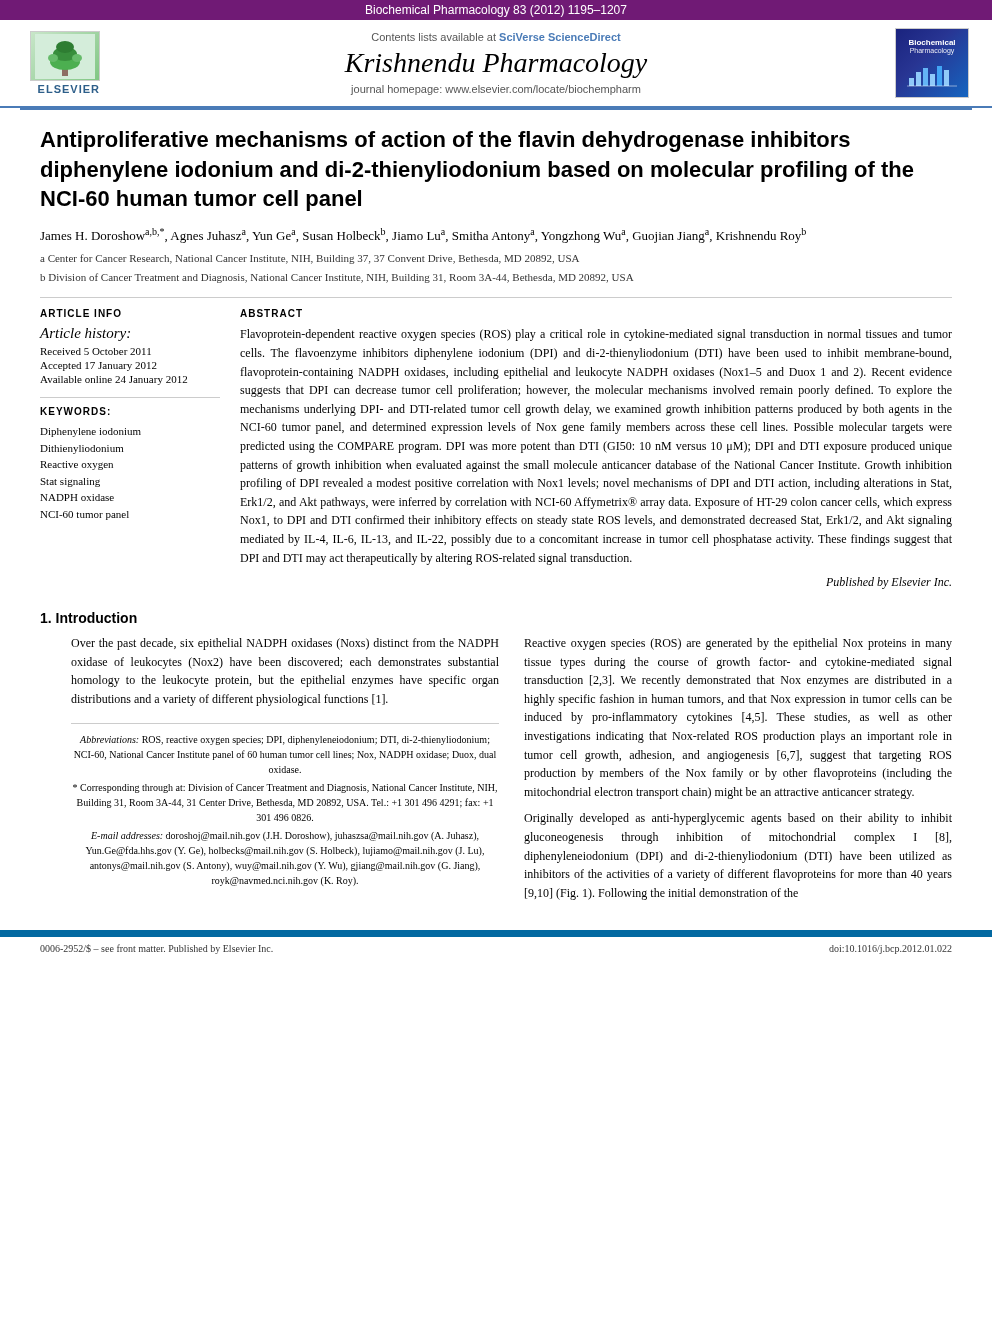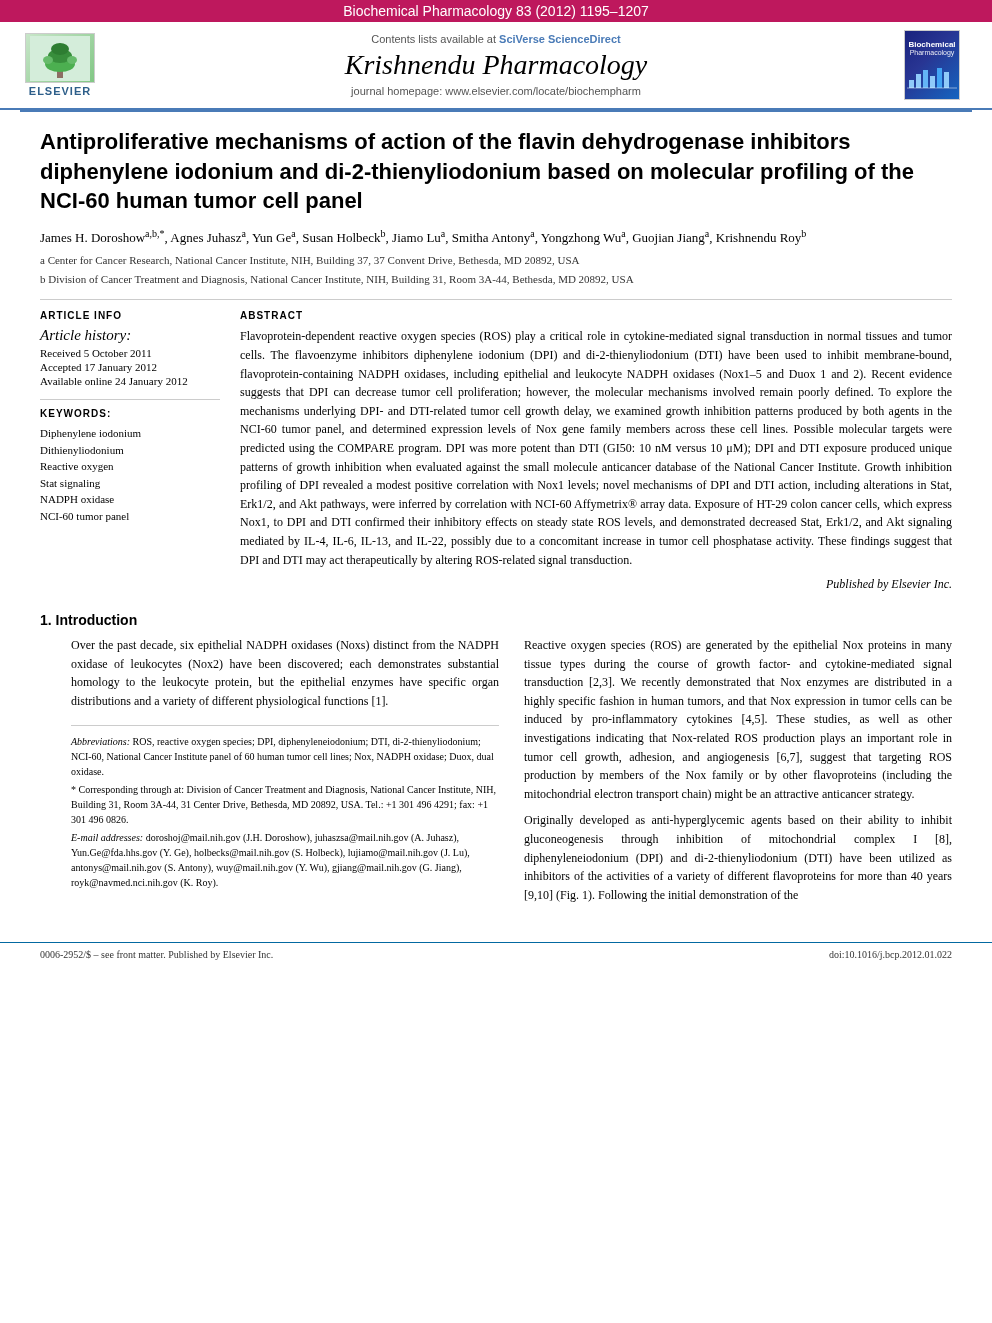--- a/index.html
+++ b/index.html
@@ -6,40 +6,40 @@
     body {
       font-family: "Times New Roman", Times, serif;
       font-size: 13px;
       background: #fff;
       color: #000;
       width: 992px;
       min-height: 1323px;
     }
 
     .top-bar {
-      background: #be185d;
+      background: #701a75;
       color: #fff;
       text-align: center;
-      font-size: 14px;
+      font-size: 12px;
       padding: 3px 0;
       font-family: Arial, sans-serif;
     }
 
     .journal-header {
       display: flex;
       align-items: center;
       padding: 8px 20px;
       border-bottom: 2px solid #4a7bb7;
       gap: 10px;
     }
 
     .elsevier-logo {
       display: flex;
       flex-direction: column;
-      align-items: center;
+      align-items: flex-end;
       min-width: 80px;
     }
 
     .elsevier-logo .logo-img {
       width: 70px;
       height: 50px;
       background: linear-gradient(135deg, #c8e6c9 0%, #a5d6a7 50%, #81c784 100%);
       border: 1px solid #ccc;
       display: flex;
       align-items: center;
@@ -86,21 +86,21 @@
     }
 
     .journal-logo-right {
       min-width: 80px;
       display: flex;
       flex-direction: column;
       align-items: center;
     }
 
     .journal-logo-right .logo-box {
-      width: 56px;
+      width: 74px;
       height: 70px;
       background: linear-gradient(135deg, #1a237e 0%, #283593 40%, #1565c0 100%);
       border: 1px solid #ccc;
       display: flex;
       flex-direction: column;
       align-items: center;
       justify-content: center;
       color: #fff;
       font-size: 7px;
       font-family: Arial, sans-serif;
@@ -269,29 +269,29 @@
     }
 
     .footnote-text {
       font-size: 10px;
       line-height: 1.5;
       color: #000;
     }
 
     .footnote-text p {
       margin-bottom: 3px;
+      text-align: center;
     }
 
     .bottom-bar {
-      border-top: 1px solid #0369a1;
+      border-top: 7px solid #0369a1;
       padding: 6px 40px;
       display: flex;
       justify-content: space-between;
       align-items: center;
-      margin-top: 10px;
     }
 
     .bottom-bar-text {
       font-size: 10px;
       color: #333;
     }
 
     .col-divider {
       border: none;
       border-top: 1px solid #ccc;

